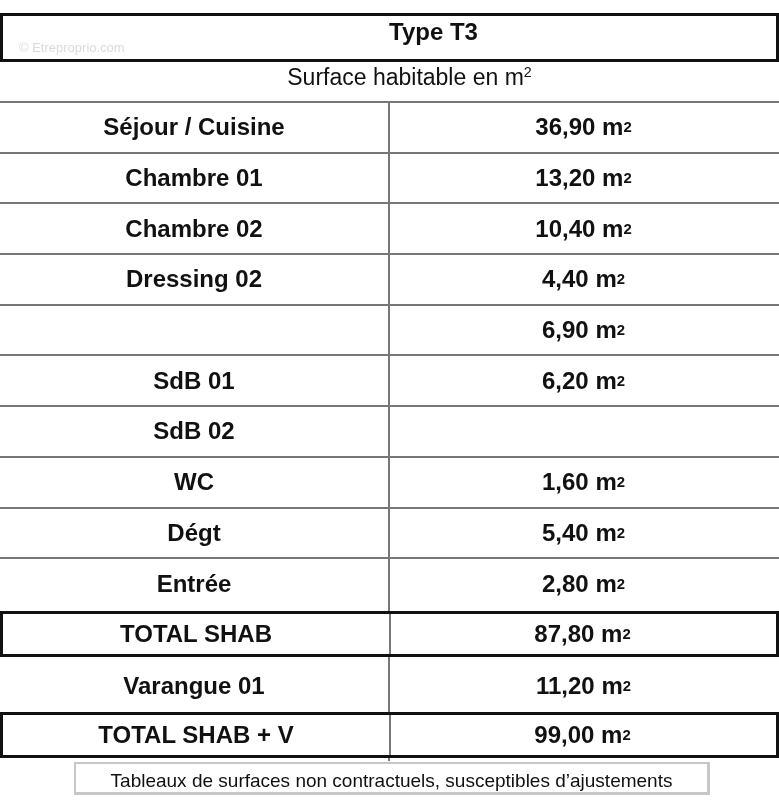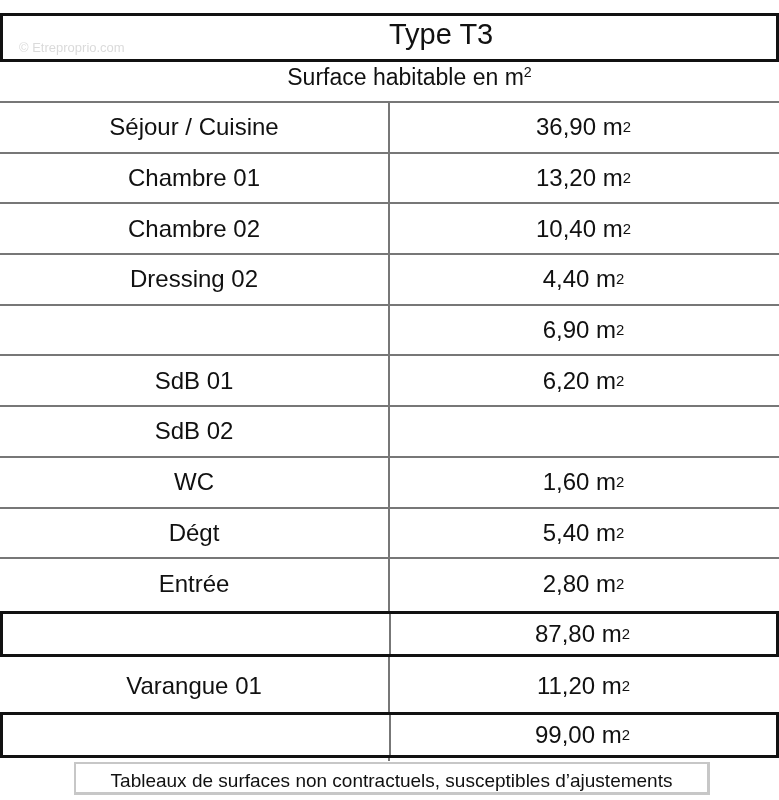--- a/index.html
+++ b/index.html
@@ -10,41 +10,41 @@
     .title-bar {
       position: absolute; left: 0; top: 13px; width: 773px; height: 43px;
       border: 3px solid #111; box-sizing: content-box;
     }
     .title-left {
       position: absolute; left: 42px; top: 2px;
       font-weight: bold; font-size: 33px; letter-spacing: -0.3px;
     }
     .title-right {
       position: absolute; left: 386px; top: 2px;
-      font-weight: normal; font-size: 29px;
+      font-weight: bold; font-size: 24px;
     }
     .watermark {
       position: absolute; left: 16px; top: 24px; font-size: 13px;
       color: rgba(150,150,150,0.35);
     }
     .subtitle {
       position: absolute; left: 0; top: 52px; width: 779px; height: 50px;
       text-align: center; font-size: 23px; line-height: 50px; padding-left: 20px;
     }
     sup { font-size: 62%; vertical-align: 0.55em; line-height: 0; }
     .grid {
       position: absolute; left: 0; top: 101px; width: 779px;
     }
     .row {
       position: relative; height: 50.7px; border-top: 2px solid #777;
       box-sizing: border-box;
     }
     .cell {
       position: absolute; top: 0; height: 100%; display: flex;
-      align-items: center; justify-content: center; font-size: 24px;
+      align-items: center; justify-content: center; font-size: 24px; font-weight: bold;
     }
     .cell.label { left: 0; width: 388px; }
     .cell.value { left: 388px; width: 391px; }
     .vline {
       position: absolute; left: 388px; top: 101px; width: 1.5px; height: 660px;
       background: #777;
     }
     .total-box {
       position: absolute; left: 0; width: 773px; height: 40px;
       border: 3px solid #111; background: #fff;
@@ -138,35 +138,37 @@
       <div class="cell value">
         <span>2,80 m</span>
         <sup>2</sup>
       </div>
     </div>
   </div>
 <div class="vline"></div>
 
 <div class="total-box" style="top:611px;">
   <div class="vline-inner"></div>
+  <div class="cell label" style="width:386px;">TOTAL SHAB</div>
   <div class="cell value" style="left:386px;width:387px;">
     <span>87,80 m</span>
       <sup>2</sup>
   </div>
 </div>
 
 <div class="row" style="position:absolute;left:0;top:660px;width:779px;height:52px;border-top:none;">
   <div class="cell label">Varangue 01</div>
   <div class="cell value">
     <span>11,20 m</span>
       <sup>2</sup>
   </div>
 </div>
 
 <div class="total-box" style="top:712px;">
   <div class="vline-inner"></div>
+  <div class="cell label" style="width:386px;">TOTAL SHAB + V</div>
   <div class="cell value" style="left:386px;width:387px;">
     <span>99,00 m</span>
       <sup>2</sup>
   </div>
 </div>
 
 <div class="footnote">Tableaux de surfaces non contractuels, susceptibles d’ajustements</div>
 
 </body></html>

